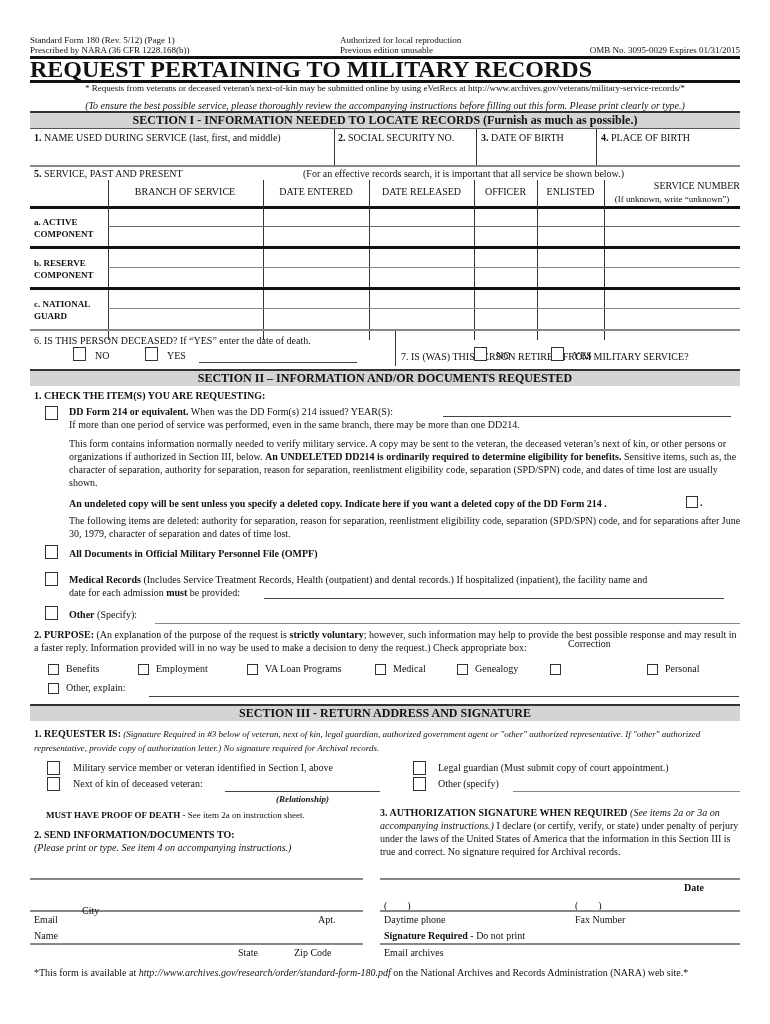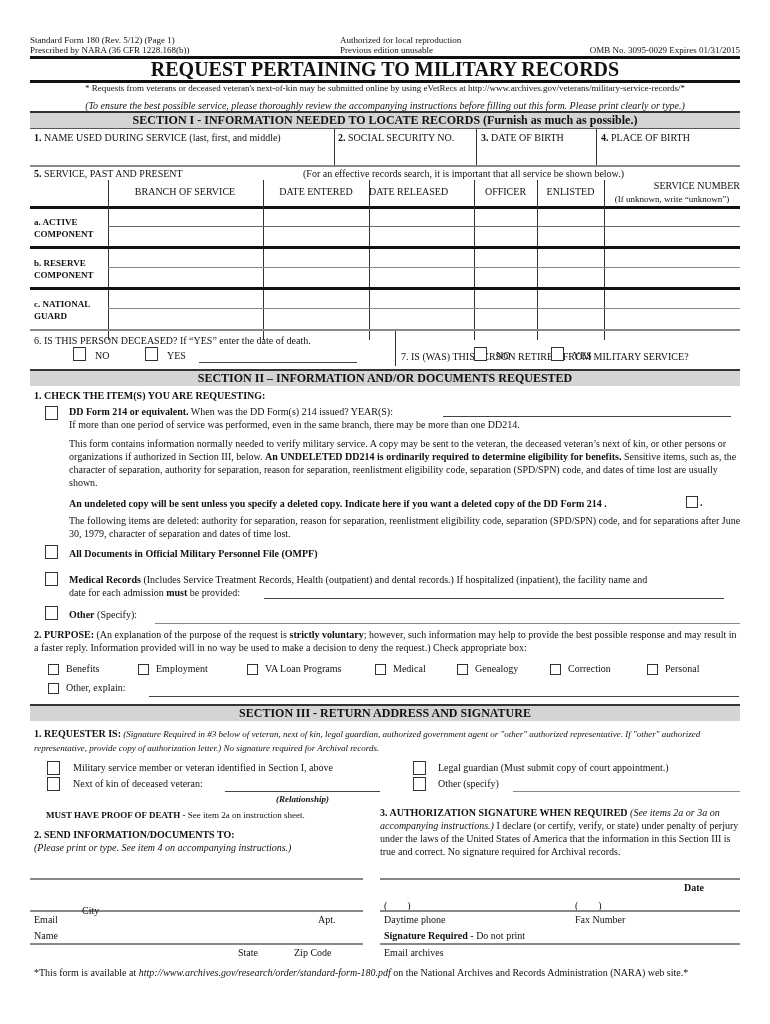--- a/index.html
+++ b/index.html
@@ -27,21 +27,21 @@
 <div class="abs t9" style="left:30px;top:35px;line-height:10px;">
   <div>Standard Form 180 (Rev. 5/12) (Page 1)</div>
   <div>Prescribed by NARA (36 CFR 1228.168(b))</div>
 </div>
 <div class="abs t9" style="left:340px;top:35px;line-height:10px;">
   <div>Authorized for local reproduction</div>
   <div>Previous edition unusable</div>
 </div>
 <div class="abs t9" style="right:30px;top:45px;">OMB No. 3095-0029  Expires 01/31/2015</div>
 <div class="hthick" style="left:30px;width:710px;top:56px;"></div>
-<div class="abs b" style="left:30px;width:710px;top:58px;text-align:center;font-size:20px;line-height:22px;">REQUEST PERTAINING TO MILITARY RECORDS</div>
+<div class="abs b" style="left:30px;width:710px;top:58px;font-size:24px;line-height:22px;">REQUEST PERTAINING TO MILITARY RECORDS</div>
 <div class="hthick" style="left:30px;width:710px;top:80px;"></div>
 <div class="abs" style="left:30px;width:710px;top:83px;text-align:center;font-size:9px;">* Requests from veterans or deceased veteran's next-of-kin may be submitted online by using eVetRecs at http://www.archives.gov/veterans/military-service-records/*</div>
 <div class="abs i" style="left:30px;width:710px;top:100px;text-align:center;font-size:10px;">(To ensure the best possible service, please thoroughly review the accompanying instructions before filling out this form.  Please print clearly or type.)</div>
 
 <div class="secbar" style="top:111px;">SECTION I - INFORMATION NEEDED TO LOCATE RECORDS (Furnish as much as possible.)</div>
 <div class="hline" style="left:30px;width:710px;top:128px;background:#555;"></div>
 
 <div class="abs t10" style="left:34px;top:132px;"><span class="b">1.</span> <span>NAME USED DURING SERVICE (last, first, and middle)</span></div>
 <div class="vline" style="left:334px;top:129px;height:36px;"></div>
 <div class="abs t10" style="left:338px;top:132px;"><span class="b">2.</span> <span>SOCIAL SECURITY NO.</span></div>
@@ -53,21 +53,21 @@
 <div class="abs" style="left:336px;top:145px;width:138px;height:18px;"></div>
 <div class="abs" style="left:478px;top:145px;width:116px;height:18px;"></div>
 <div class="abs" style="left:598px;top:145px;width:142px;height:18px;"></div>
 <div class="hline" style="left:30px;width:710px;top:165px;background:#888;height:2px;"></div>
 
 <div class="abs t10" style="left:34px;top:168px;"><span class="b">5.</span> <span>SERVICE, PAST AND PRESENT</span></div>
 <div class="abs t10" style="left:303px;top:168px;">(For an effective records search, it is important that all service be shown below.)</div>
 
 <div class="abs t10" style="left:108px;width:154px;top:186px;text-align:center;">BRANCH OF SERVICE</div>
 <div class="abs t10" style="left:263px;width:106px;top:186px;text-align:center;">DATE ENTERED</div>
-<div class="abs t10" style="left:369px;width:105px;top:186px;text-align:left;">DATE RELEASED</div>
+<div class="abs t10" style="left:369px;width:105px;top:186px;text-align:center;">DATE RELEASED</div>
 <div class="abs t10" style="left:474px;width:63px;top:186px;text-align:center;">OFFICER</div>
 <div class="abs t10" style="left:537px;width:67px;top:186px;text-align:center;">ENLISTED</div>
 <div class="abs t10" style="left:604px;width:136px;top:180px;text-align:right;">SERVICE NUMBER</div>
 <div class="abs t9" style="left:604px;width:136px;top:194px;text-align:center;">(If unknown, write “unknown”)</div>
 
 <div class="hthick" style="left:30px;width:710px;top:206px;"></div>
 
 <div class="vline" style="left:108px;top:180px;height:160px;"></div>
 <div class="vline" style="left:263px;top:180px;height:160px;"></div>
 <div class="vline" style="left:369px;top:180px;height:160px;"></div>
@@ -141,21 +141,21 @@
   <div class="abs t10" style="left:66px;top:663px;">Benefits</div>
   <div class="cbs" style="left:138px;top:664px;"></div>
   <div class="abs t10" style="left:156px;top:663px;">Employment</div>
   <div class="cbs" style="left:247px;top:664px;"></div>
   <div class="abs t10" style="left:265px;top:663px;">VA Loan Programs</div>
   <div class="cbs" style="left:375px;top:664px;"></div>
   <div class="abs t10" style="left:393px;top:663px;">Medical</div>
   <div class="cbs" style="left:457px;top:664px;"></div>
   <div class="abs t10" style="left:475px;top:663px;">Genealogy</div>
   <div class="cbs" style="left:550px;top:664px;"></div>
-  <div class="abs t10" style="left:568px;top:663px;">Correction</div>
+  <div class="abs t10" style="left:568px;top:638px;">Correction</div>
   <div class="cbs" style="left:647px;top:664px;"></div>
   <div class="abs t10" style="left:665px;top:663px;">Personal</div>
   <div class="cbs" style="left:48px;top:683px;"></div>
   <div class="abs t10" style="left:66px;top:682px;">Other, explain:</div>
   <div class="line-under" style="left:149px;width:590px;top:696px;"></div>
 </div>
 
 <div class="secbar" style="top:704px;">SECTION III - RETURN ADDRESS AND SIGNATURE</div>
 <div class="abs para" style="left:34px;top:727px;width:706px;"><span class="b">1.  REQUESTER IS:</span><span class="i t9">   (Signature Required in #3 below of veteran, next of kin, legal guardian, authorized government agent or "other" authorized representative.  If "other" authorized representative, provide copy of authorization letter.)   No signature required for Archival records.</span></div>
 

